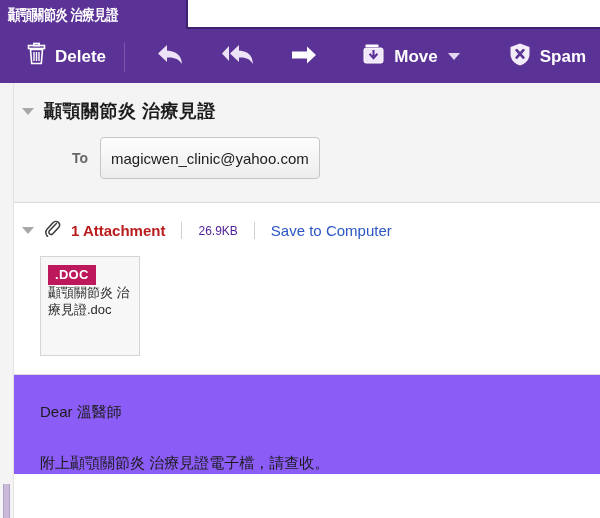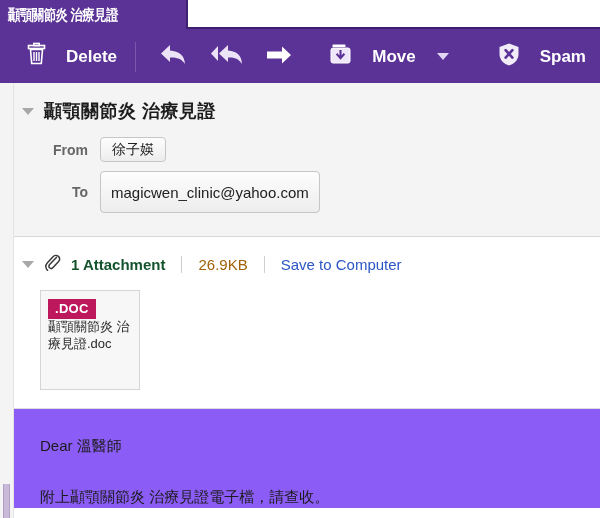--- a/index.html
+++ b/index.html
@@ -61,21 +61,21 @@
     position: relative;
     height: 53px;
     background: #5b3296;
     display: flex;
     align-items: center;
     overflow: hidden;
   }
   .tb-btn {
     display: flex;
     align-items: center;
-    gap: 19px;
+    gap: 8px;
     height: 53px;
     padding: 0 14px;
     color: #ffffff;
     font-size: 17px;
     font-weight: bold;
     white-space: nowrap;
     cursor: pointer;
     user-select: none;
   }
   .tb-btn.delete { padding-left: 26px; }
@@ -182,33 +182,33 @@
     display: flex;
     align-items: center;
     gap: 10px;
     padding-left: 22px;
     margin-bottom: 14px;
   }
   .clip-icon { flex: none; }
   .attach-count {
     font-size: 15px;
     font-weight: bold;
-    color: #14532d;
+    color: #b91c1c;
     white-space: nowrap;
   }
   .vbar {
     width: 1px;
     height: 17px;
     background: #cfcfcf;
     margin: 0 6px;
     flex: none;
   }
   .attach-size {
-    font-size: 15px;
-    color: #a16207;
+    font-size: 12px;
+    color: #4c1d95;
     white-space: nowrap;
     text-align: center;
   }
   .save-link {
     font-size: 15px;
     color: #2b56c4;
     white-space: nowrap;
     cursor: pointer;
   }
 
@@ -356,24 +356,20 @@
   <div class="gutter-sliver"></div>
 
   <div class="mail-header">
     <div class="hdr-inner">
 
       <div class="subject-row">
         <span class="twisty"></span>
         <span class="subject-text">顳顎關節炎 治療見證</span>
       </div>
 
-      <div class="field-row">
-        <span class="field-label">From</span>
-        <span class="pill">徐子媖</span>
-      </div>
 
       <div class="field-row">
         <span class="field-label">To</span>
         <span class="pill addr">magicwen_clinic@yahoo.com</span>
       </div>
 
     </div>
   </div>
 
   <div class="attach-section">

